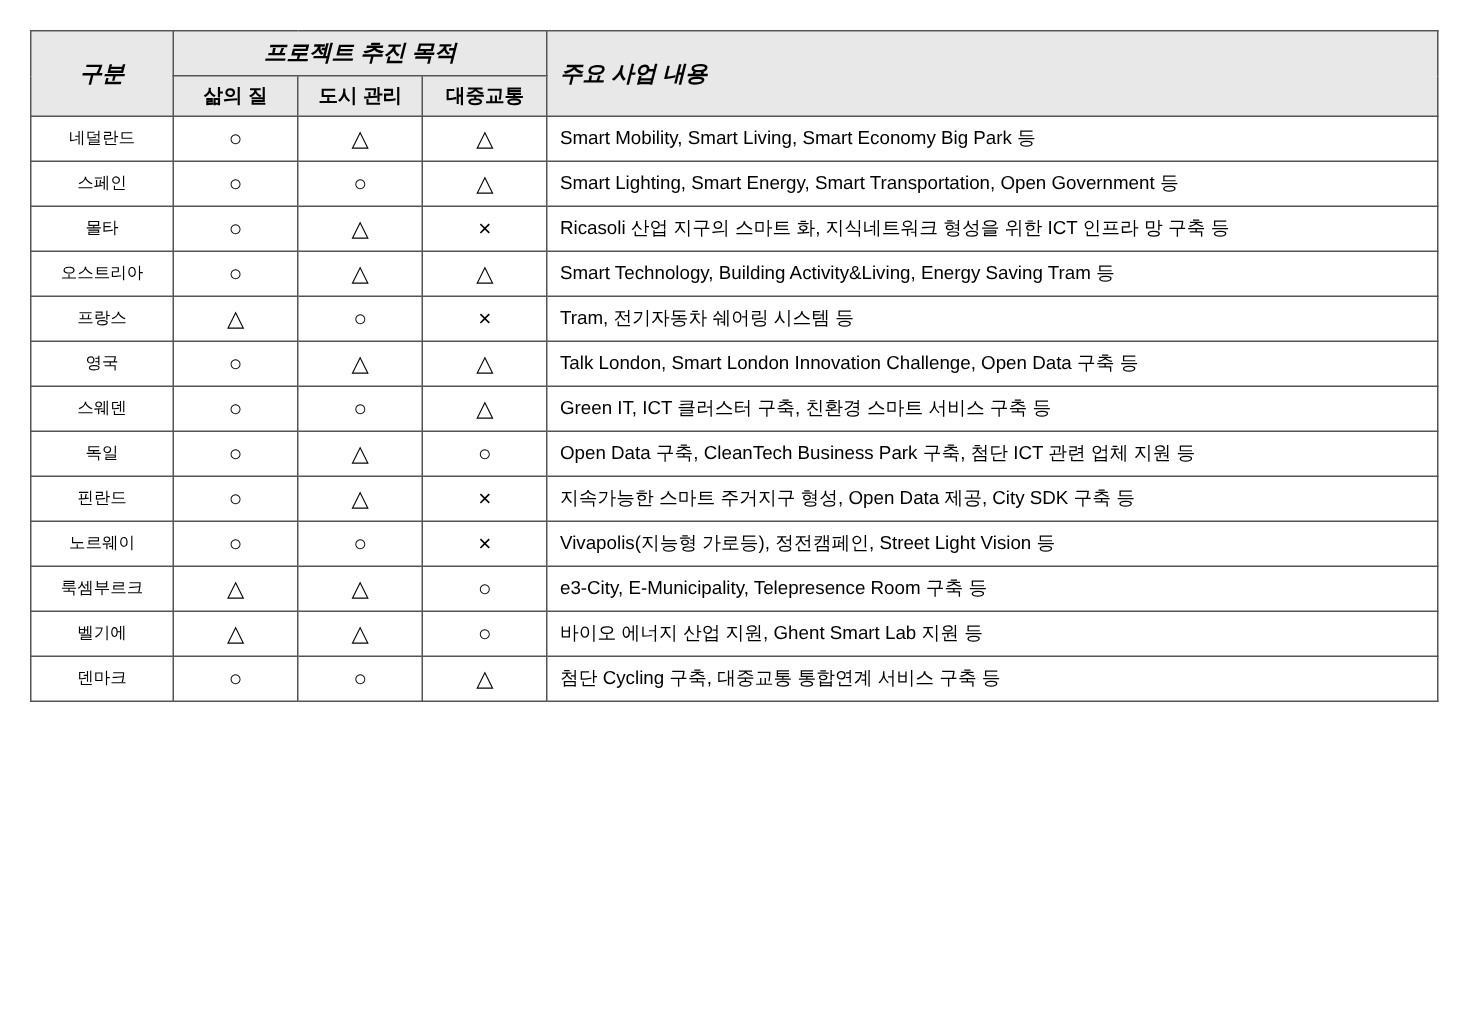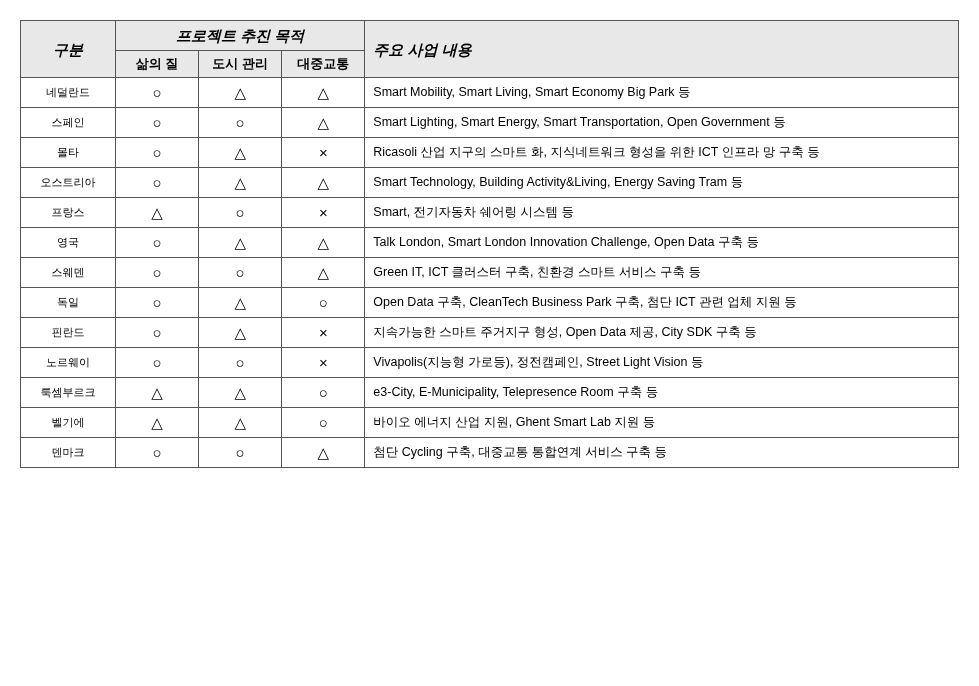--- a/index.html
+++ b/index.html
@@ -107,21 +107,21 @@
           <td class="symbol-cell">○</td>
           <td class="symbol-cell">△</td>
           <td class="symbol-cell">△</td>
           <td class="content-cell col-content">Smart Technology, Building Activity&amp;Living, Energy Saving Tram 등</td>
         </tr>
         <tr>
           <td class="country-cell">프랑스</td>
           <td class="symbol-cell">△</td>
           <td class="symbol-cell">○</td>
           <td class="symbol-cell">×</td>
-          <td class="content-cell col-content">Smart, 전기자동차 쉐어링 시스템 등</td>
+          <td class="content-cell col-content">Tram, 전기자동차 쉐어링 시스템 등</td>
         </tr>
         <tr>
           <td class="country-cell">영국</td>
           <td class="symbol-cell">○</td>
           <td class="symbol-cell">△</td>
           <td class="symbol-cell">△</td>
           <td class="content-cell col-content">Talk London, Smart London Innovation Challenge, Open Data 구축 등</td>
         </tr>
         <tr>
           <td class="country-cell">스웨덴</td>

